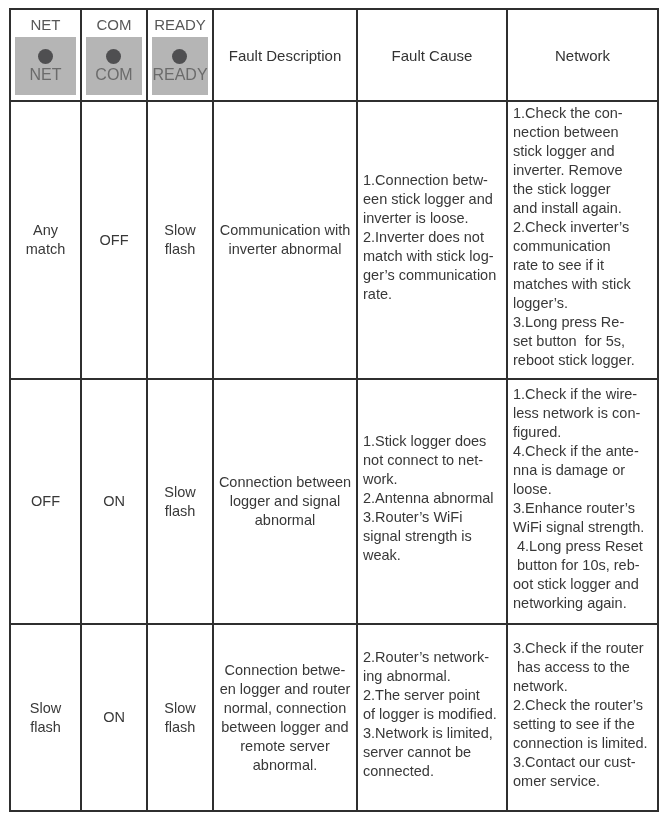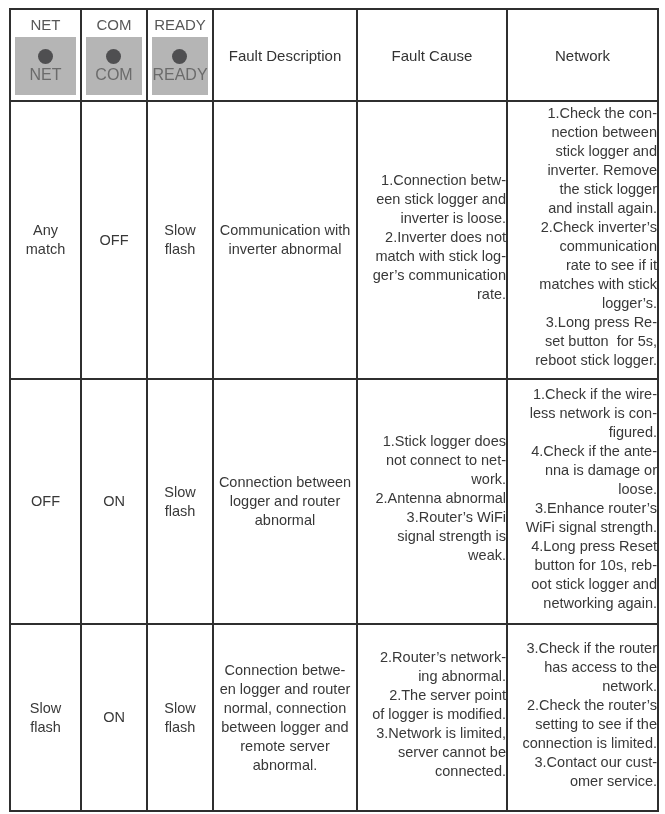--- a/index.html
+++ b/index.html
@@ -55,21 +55,21 @@
     margin-bottom: 2px;
   }
   .led-box-label {
     font-size: 16px; color: #6b6b6b; line-height: 18px;
   }
   td.center {
     text-align: center;
     white-space: pre-line;
   }
   td.left {
-    text-align: right;
+    text-align: left;
     white-space: pre-wrap;
     padding: 2px 0 8px 5px;
   }
 </style>
 </head>
 <body>
 
 <table class="fault-table">
   <colgroup>
     <col style="width:71px">
@@ -143,21 +143,21 @@
 set button  for 5s,
 reboot stick logger.</td>
     </tr>
 
     <tr class="row-2">
       <td class="center">OFF</td>
       <td class="center">ON</td>
       <td class="center">Slow
 flash</td>
       <td class="center">Connection between
-logger and router
+logger and signal
 abnormal</td>
       <td class="left">1.Stick logger does
 not connect to net-
 work.
 2.Antenna abnormal
 3.Router’s WiFi
 signal strength is
 weak.</td>
       <td class="left">1.Check if the wire-
 less network is con-

